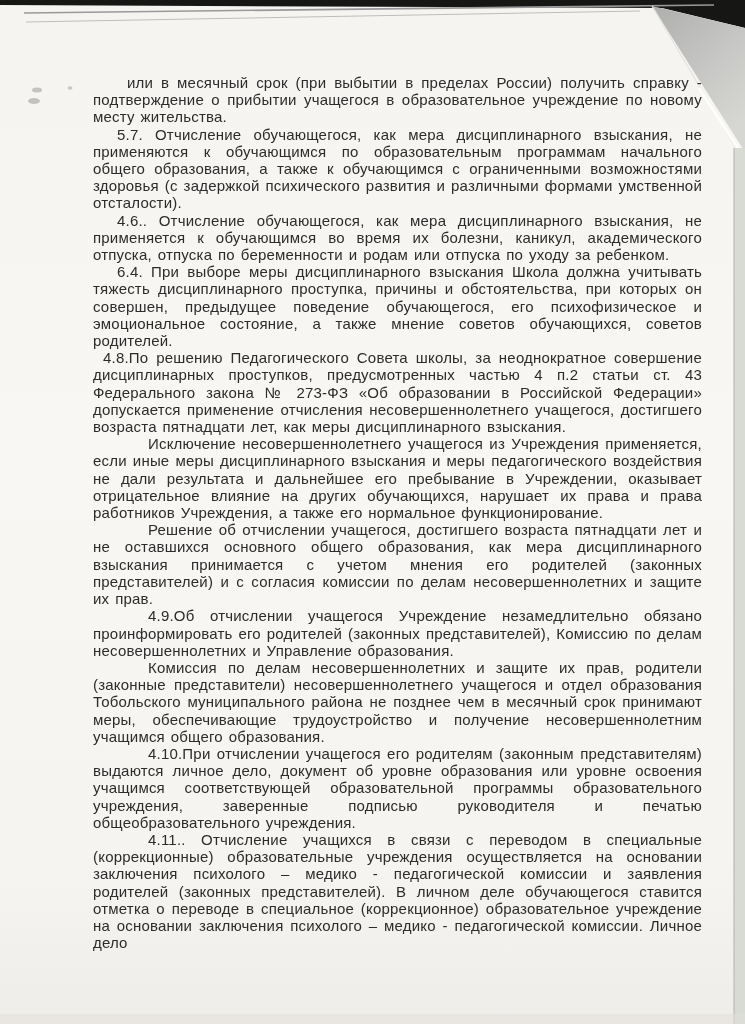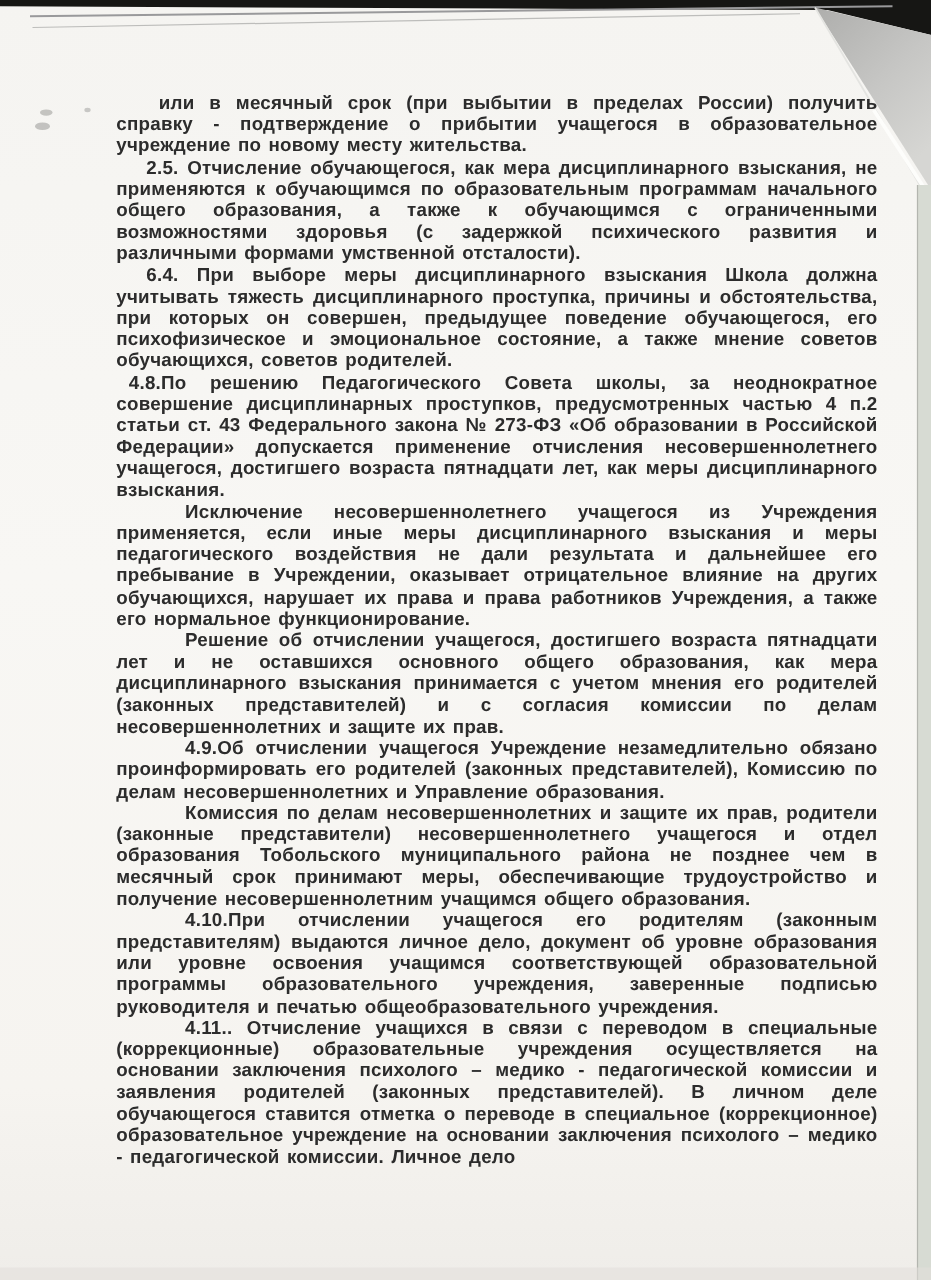--- a/index.html
+++ b/index.html
@@ -3,21 +3,20 @@
 <meta charset="utf-8">
 <style>
   html,body{margin:0;padding:0;background:#e9e8e4;}
   .scan{
     position:relative;
     width:745px;height:1024px;
     margin:0 auto;
     overflow:hidden;
     background:linear-gradient(180deg,#f5f4f1 0%,#f8f7f4 45%,#f6f4f0 85%,#efede9 100%);
     font-family:"Liberation Sans","DejaVu Sans",sans-serif;
-    font-weight:bold;
   }
   .artifacts{position:absolute;left:0;top:0;width:745px;height:1024px;pointer-events:none;}
   .textblock{
     position:absolute;left:93px;top:74px;width:609px;
     color:#2c2c2c;
     font-size:15px;line-height:17.2px;
     text-align:justify;
     letter-spacing:0.2px;
     word-spacing:1.5px;
   }
@@ -55,21 +54,22 @@
 
     <ellipse cx="37" cy="90" rx="5" ry="2.5" fill="#9a9a98" opacity="0.55"></ellipse>
     <ellipse cx="34" cy="101" rx="6" ry="3" fill="#8f8f8d" opacity="0.5"></ellipse>
     <ellipse cx="70" cy="88" rx="2.5" ry="1.8" fill="#9a9a98" opacity="0.5"></ellipse>
 
     <rect x="0" y="1014" width="745" height="10" fill="#e2dfda" opacity="0.55"></rect>
   </svg>
 
   <div class="textblock">
     <p class="ind-a">или в месячный срок (при выбытии в пределах России) получить справку - подтверждение о прибытии учащегося в образовательное учреждение по новому месту жительства.</p>
-    <p class="ind-b">2.5. Отчисление обучающегося, как мера дисциплинарного взыскания, не применяются к обучающимся по образовательным программам начального общего образования, а также к обучающимся с ограниченными возможностями здоровья (с задержкой психического развития и различными формами умственной отсталости).</p>
+    <p class="ind-b">5.7. Отчисление обучающегося, как мера дисциплинарного взыскания, не применяются к обучающимся по образовательным программам начального общего образования, а также к обучающимся с ограниченными возможностями здоровья (с задержкой психического развития и различными формами умственной отсталости).</p>
+    <p class="ind-b">4.6.. Отчисление обучающегося, как мера дисциплинарного взыскания, не применяется к обучающимся во время их болезни, каникул, академического отпуска, отпуска по беременности и родам или отпуска по уходу за ребенком.</p>
     <p class="ind-b">6.4. При выборе меры дисциплинарного взыскания Школа должна учитывать тяжесть дисциплинарного проступка, причины и обстоятельства, при которых он совершен, предыдущее поведение обучающегося, его психофизическое и эмоциональное состояние, а также мнение советов обучающихся, советов родителей.</p>
     <p class="ind-c">4.8.По решению Педагогического Совета школы, за неоднократное совершение дисциплинарных проступков, предусмотренных частью 4 п.2 статьи ст. 43 Федерального закона № 273-ФЗ «Об образовании в Российской Федерации» допускается применение отчисления несовершеннолетнего учащегося, достигшего возраста пятнадцати лет, как меры дисциплинарного взыскания.</p>
     <p class="ind-d">Исключение несовершеннолетнего учащегося из Учреждения применяется, если иные меры дисциплинарного взыскания и меры педагогического воздействия не дали результата и дальнейшее его пребывание в Учреждении, оказывает отрицательное влияние на других обучающихся, нарушает их права и права работников Учреждения, а также его нормальное функционирование.</p>
     <p class="ind-d">Решение об отчислении учащегося, достигшего возраста пятнадцати лет и не оставшихся основного общего образования, как мера дисциплинарного взыскания принимается с учетом мнения его родителей (законных представителей) и с согласия комиссии по делам несовершеннолетних и защите их прав.</p>
     <p class="ind-d">4.9.Об отчислении учащегося Учреждение незамедлительно обязано проинформировать его родителей (законных представителей), Комиссию по делам несовершеннолетних и Управление образования.</p>
     <p class="ind-d">Комиссия по делам несовершеннолетних и защите их прав, родители (законные представители) несовершеннолетнего учащегося и отдел образования Тобольского муниципального района не позднее чем в месячный срок принимают меры, обеспечивающие трудоустройство и получение несовершеннолетним учащимся общего образования.</p>
     <p class="ind-d">4.10.При отчислении учащегося его родителям (законным представителям) выдаются личное дело, документ об уровне образования или уровне освоения учащимся соответствующей образовательной программы образовательного учреждения, заверенные подписью руководителя и печатью общеобразовательного учреждения.</p>
     <p class="ind-d">4.11.. Отчисление учащихся в связи с переводом в специальные (коррекционные) образовательные учреждения осуществляется на основании заключения психолого – медико - педагогической комиссии и заявления родителей (законных представителей). В личном деле обучающегося ставится отметка о переводе в специальное (коррекционное) образовательное учреждение на основании заключения психолого – медико - педагогической комиссии. Личное дело</p>
   </div>
 

